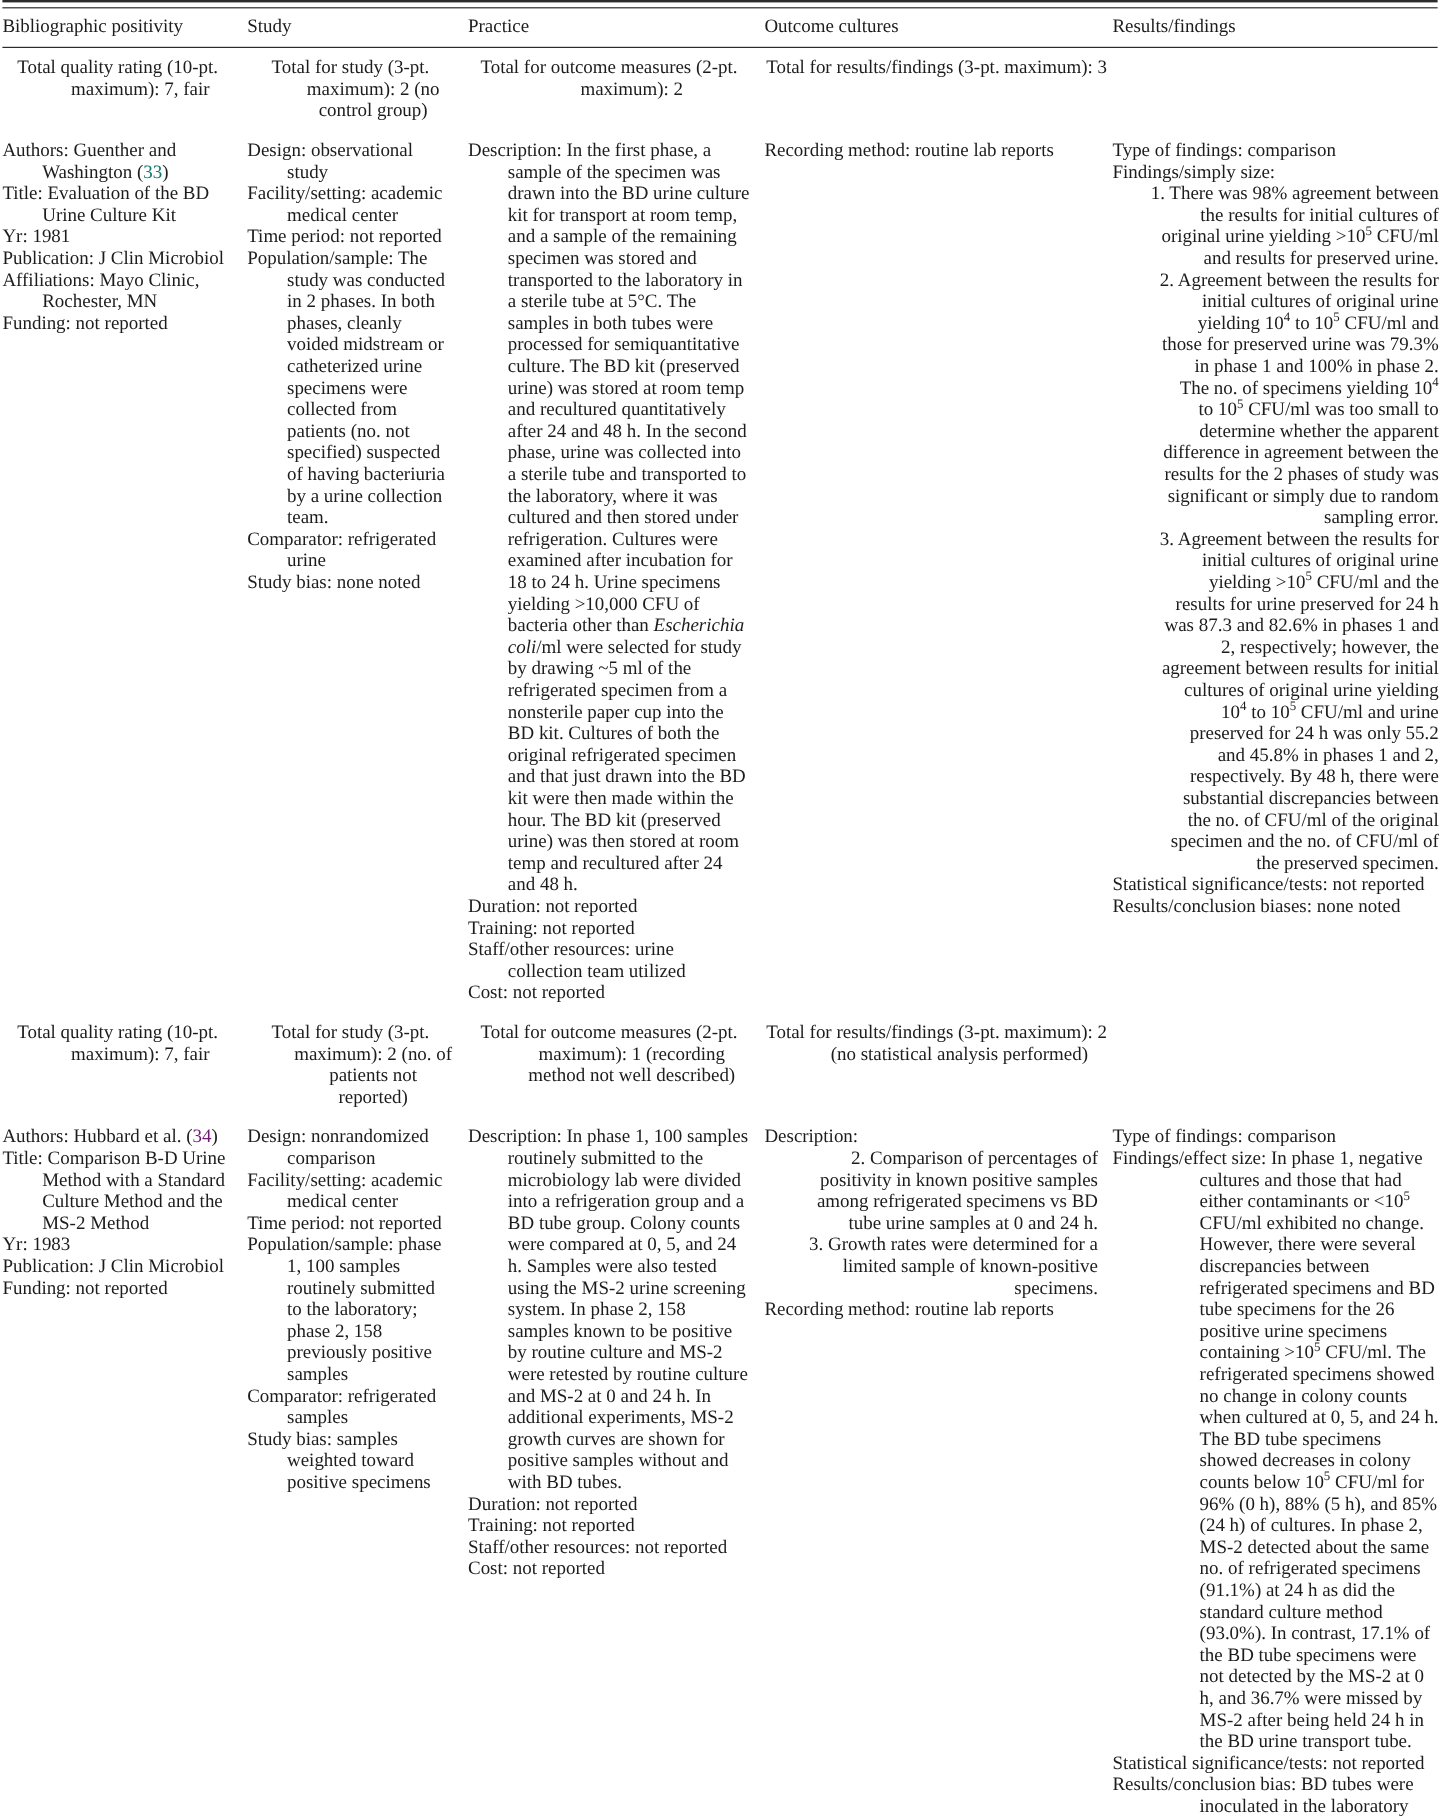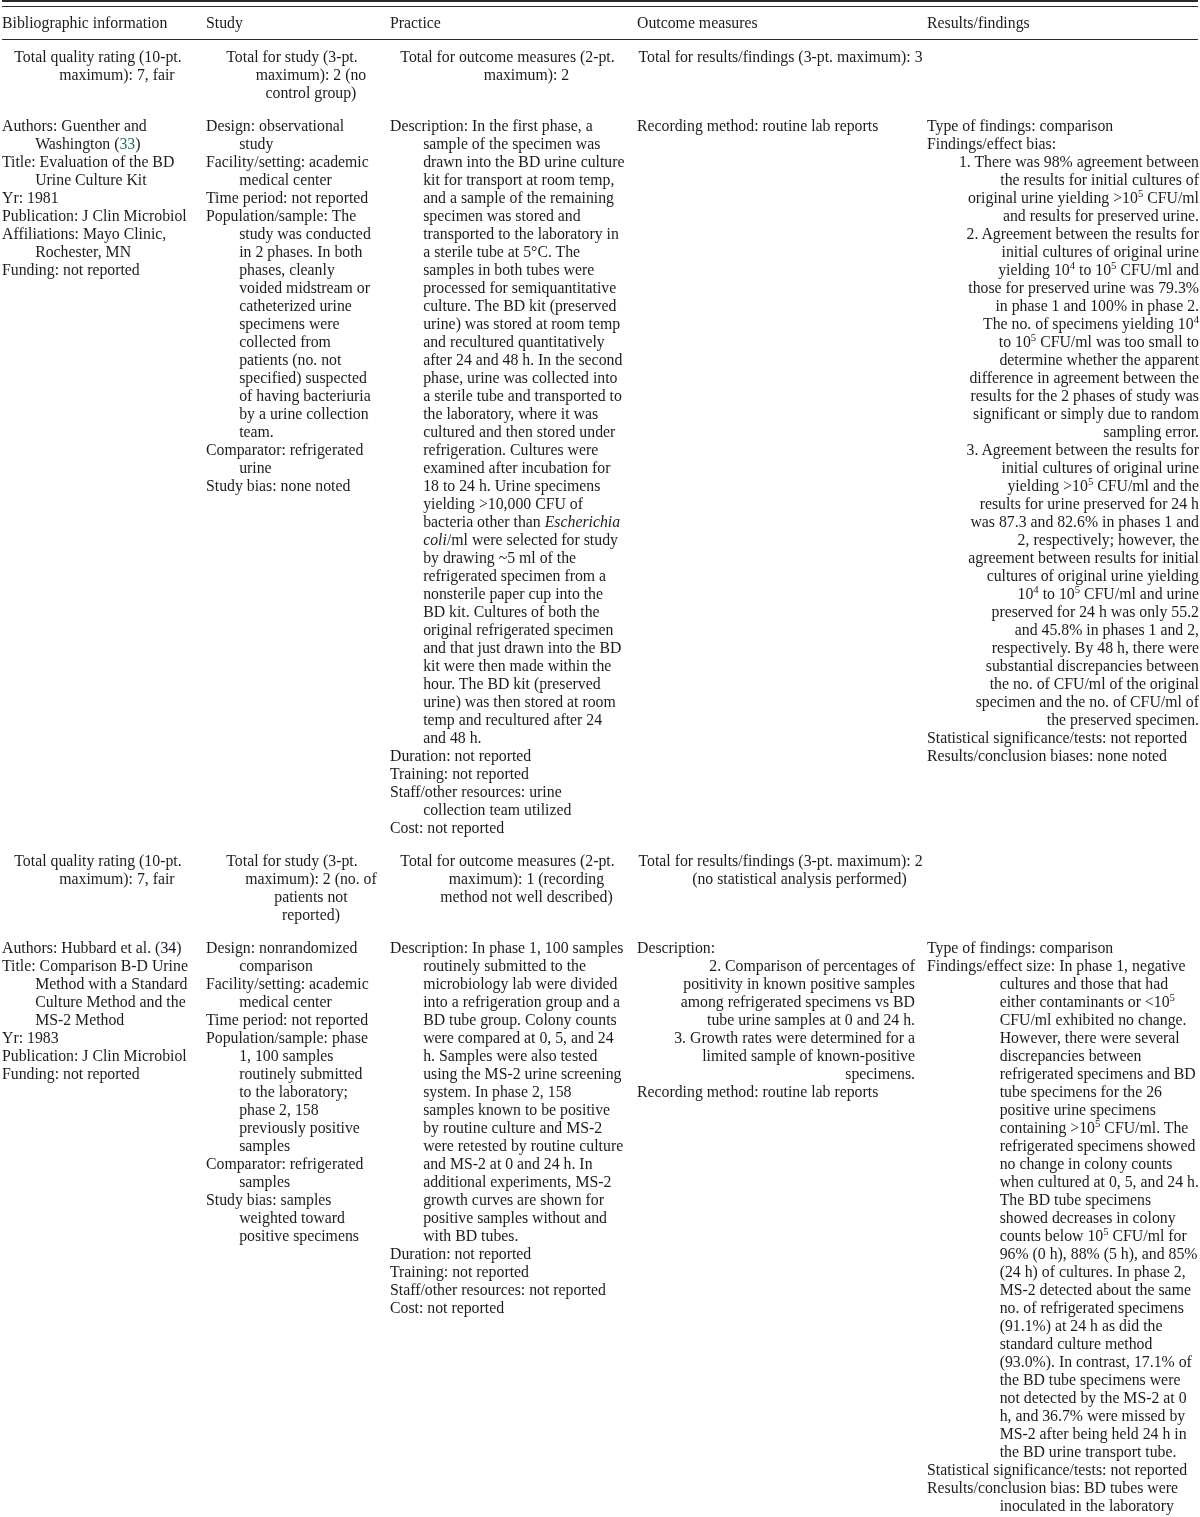--- a/index.html
+++ b/index.html
@@ -34,30 +34,30 @@
   i{font-style:italic;}
   .ref{cursor:pointer;}
 </style>
 </head>
 <body>
 
 <div class="page">
   <div class="rule-top"></div>
   <div class="row header-row">
     <div class="cell c0">
-        <p class="hlabel">Bibliographic information</p>
+        <p class="hlabel">Bibliographic positivity</p>
       </div>
     <div class="cell c1">
         <p class="hlabel">Study</p>
       </div>
     <div class="cell c2">
         <p class="hlabel">Practice</p>
       </div>
     <div class="cell c3">
-        <p class="hlabel">Outcome measures</p>
+        <p class="hlabel">Outcome cultures</p>
       </div>
     <div class="cell c4">
         <p class="hlabel">Results/findings</p>
       </div>
   </div>
   <div class="rule-mid"></div>
   <div id="tbody">
       <div class="row totals">
         <div class="cell c0">
           <p class="blk p">Total quality rating (10-pt. maximum): 7, fair</p>
@@ -94,21 +94,21 @@
           <p class="blk p">Duration: not reported</p>
           <p class="blk p">Training: not reported</p>
           <p class="blk p">Staff/other resources: urine collection team utilized</p>
           <p class="blk p">Cost: not reported</p>
         </div>
         <div class="cell c3">
           <p class="blk p">Recording method: routine lab reports</p>
         </div>
         <div class="cell c4">
           <p class="blk p">Type of findings: comparison</p>
-          <p class="blk p">Findings/effect bias:</p>
+          <p class="blk p">Findings/simply size:</p>
           <p class="blk li">1. There was 98% agreement between the results for initial cultures of original urine yielding &gt;10<sup>5</sup> CFU/ml and results for preserved urine.</p>
           <p class="blk li">2. Agreement between the results for initial cultures of original urine yielding 10<sup>4</sup> to 10<sup>5</sup> CFU/ml and those for preserved urine was 79.3% in phase 1 and 100% in phase 2. The no. of specimens yielding 10<sup>4</sup> to 10<sup>5</sup> CFU/ml was too small to determine whether the apparent difference in agreement between the results for the 2 phases of study was significant or simply due to random sampling error.</p>
           <p class="blk li">3. Agreement between the results for initial cultures of original urine yielding &gt;10<sup>5</sup> CFU/ml and the results for urine preserved for 24 h was 87.3 and 82.6% in phases 1 and 2, respectively; however, the agreement between results for initial cultures of original urine yielding 10<sup>4</sup> to 10<sup>5</sup> CFU/ml and urine preserved for 24 h was only 55.2 and 45.8% in phases 1 and 2, respectively. By 48 h, there were substantial discrepancies between the no. of CFU/ml of the original specimen and the no. of CFU/ml of the preserved specimen.</p>
           <p class="blk p">Statistical significance/tests: not reported</p>
           <p class="blk p">Results/conclusion biases: none noted</p>
         </div>
       </div>
       <div class="row totals">
         <div class="cell c0">
           <p class="blk p">Total quality rating (10-pt. maximum): 7, fair</p>
@@ -118,21 +118,21 @@
         </div>
         <div class="cell c3">
           <p class="blk p">Total for outcome measures (2-pt. maximum): 1 (recording method not well described)</p>
         </div>
         <div class="cell c4">
           <p class="blk p">Total for results/findings (3-pt. maximum): 2 (no statistical analysis performed)</p>
         </div>
       </div>
       <div class="row study">
         <div class="cell c0">
-          <p class="blk p">Authors: Hubbard et al. (<span class="ref" style="color: #0f172a;">34</span>)</p>
+          <p class="blk p">Authors: Hubbard et al. (<span class="ref" style="color: #701a75;">34</span>)</p>
           <p class="blk p">Title: Comparison B-D Urine Method with a Standard Culture Method and the MS-2 Method</p>
           <p class="blk p">Yr: 1983</p>
           <p class="blk p">Publication: J Clin Microbiol</p>
           <p class="blk p">Funding: not reported</p>
         </div>
         <div class="cell c1">
           <p class="blk p">Design: nonrandomized comparison</p>
           <p class="blk p">Facility/setting: academic medical center</p>
           <p class="blk p">Time period: not reported</p>
           <p class="blk p">Population/sample: phase 1, 100 samples routinely submitted to the laboratory; phase 2, 158 previously positive samples</p>

